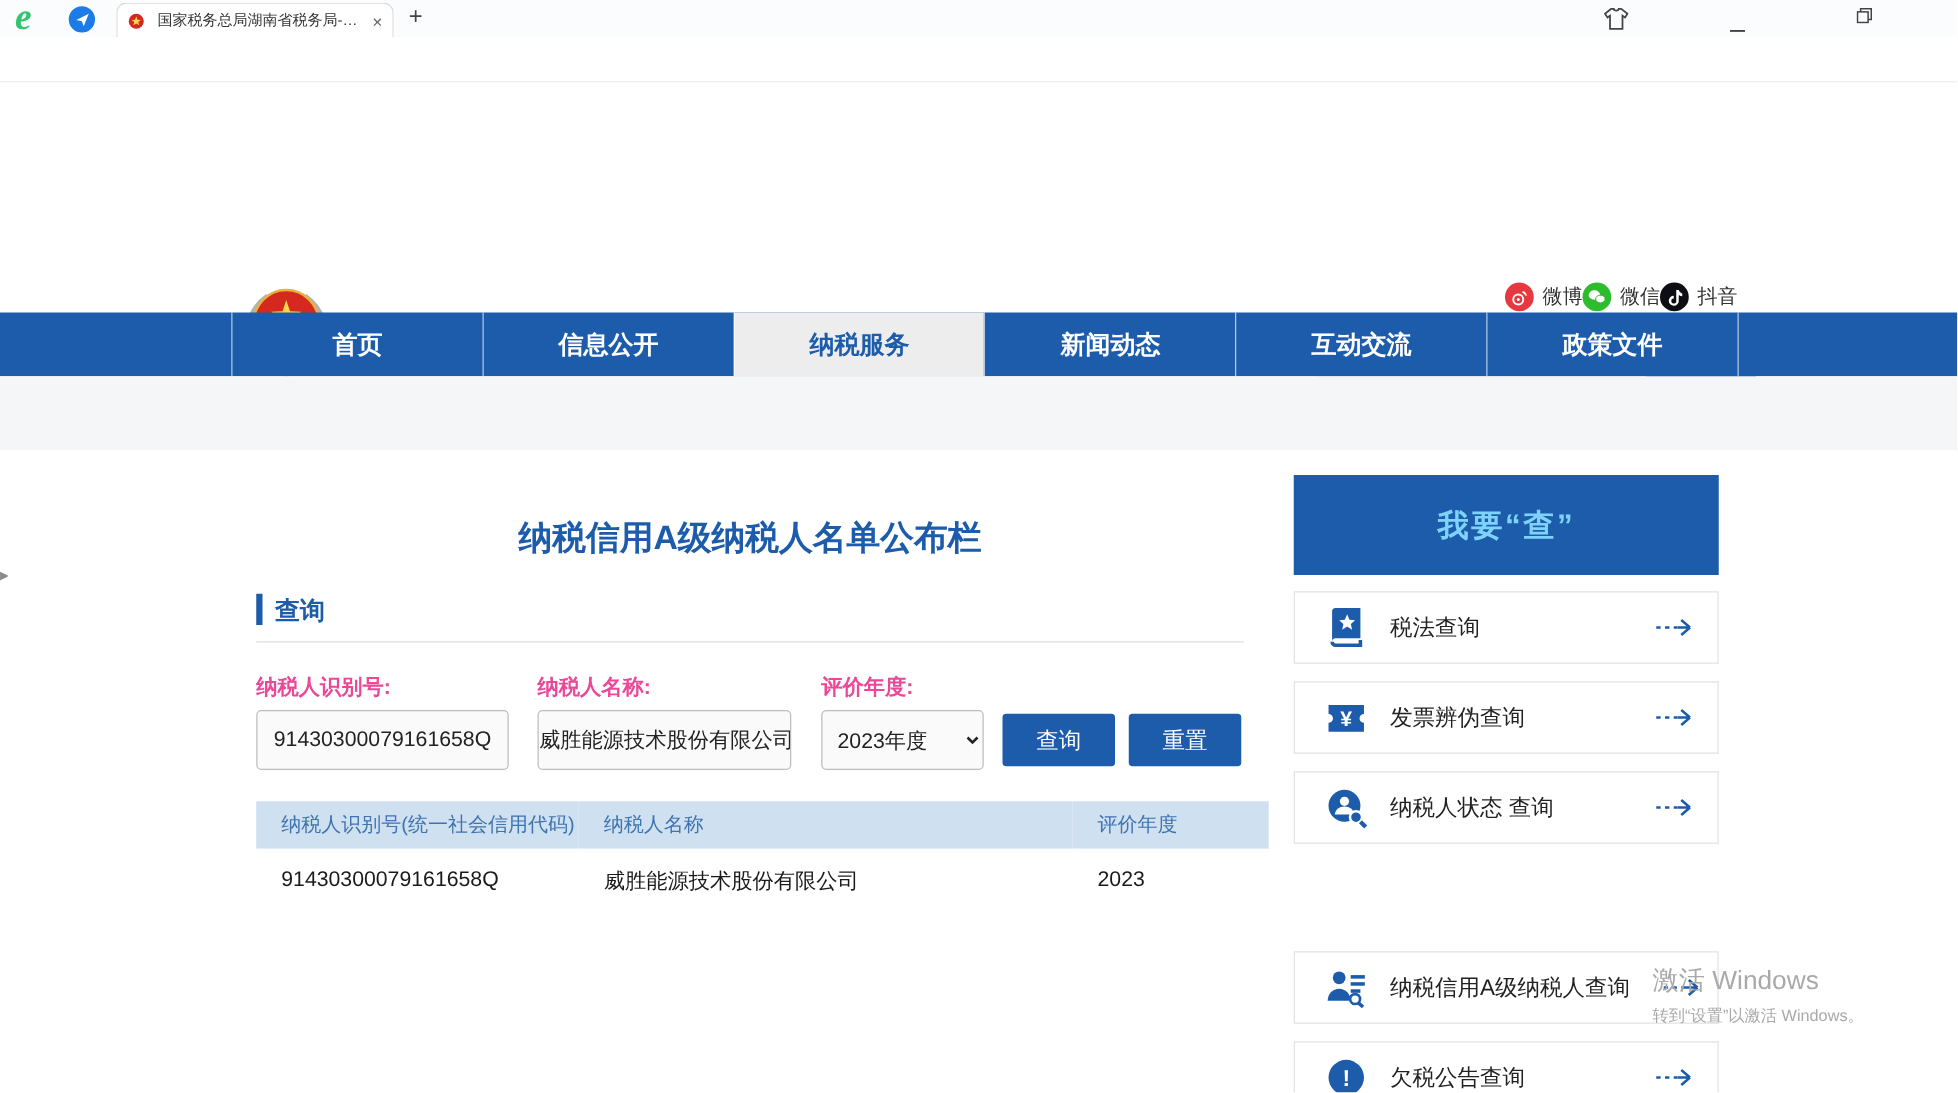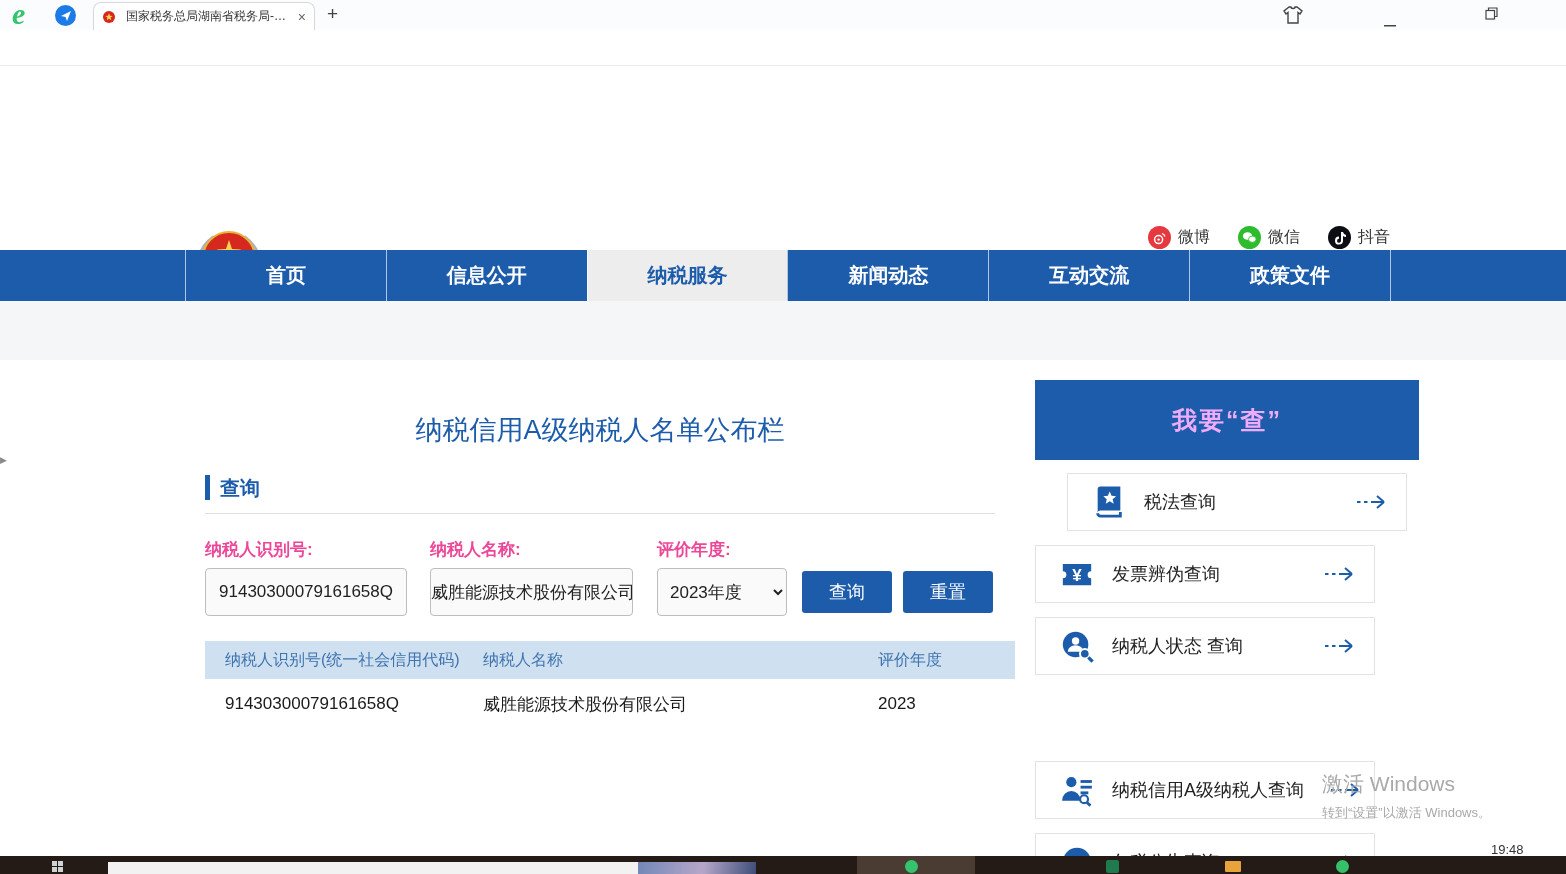--- a/index.html
+++ b/index.html
@@ -48,21 +48,21 @@
   .pipe { color:#9a9a9a; }
 
   
   .site-header { position:absolute; left:0; top:106px; width:1566px; height:144px; background:#fff; }
   .emblem { position:absolute; left:191px; top:116px; }
   .logo-caption { position:absolute; left:191px; top:204px; width:76px; text-align:center;
                   font:italic bold 15px "Liberation Serif", serif; color:#c40000; letter-spacing:1px; }
   .site-name { position:absolute; left:287px; top:142px; font-size:38px; font-weight:bold; color:#1a57a8; letter-spacing:1px; }
   .site-name-en { position:absolute; left:288px; top:196px; font-family:"Liberation Serif", serif;
                   font-size:19px; color:#1a57a8; }
-  .social { position:absolute; right:176px; top:120px; display:flex; gap:28px; align-items:center; }
+  .social { position:absolute; right:176px; top:120px; display:flex; align-items:center; }
   .social-item { display:flex; align-items:center; gap:7px; font-size:16px; color:#333; }
   .soc-ic { width:23px; height:23px; border-radius:50%; display:flex; align-items:center; justify-content:center; }
   .hsearch-input { position:absolute; left:1052px; top:162px; width:265px; height:34px; border:1px solid #c8c8c8;
                    font-size:15px; color:#333; padding-left:10px; background:#fff; }
   .hsearch-input::placeholder { color:#999; }
   .hsearch-btn { position:absolute; left:1317px; top:161px; width:88px; height:36px; background:#1d5cab; border:none;
                  color:#fff; font-size:17px; display:flex; align-items:center; justify-content:center; gap:5px; }
   .hotwords { position:absolute; left:1050px; top:209px; font-size:16px; color:#333; display:flex; gap:8px; white-space:nowrap; }
 
   
@@ -76,39 +76,39 @@
   
   .crumb-band { position:absolute; left:0; top:301px; width:1566px; height:59px; background:#f5f6f8; }
   .crumbs { position:absolute; left:200px; top:321px; display:flex; align-items:center; gap:9px; font-size:15px; }
   .crumb-link { color:#1d5cab; }
   .crumb-cur { color:#9b9b9b; }
   .crumb-sep { color:#b0b0b0; font-size:13px; }
 
   
   .content { position:absolute; left:0; top:360px; width:1566px; height:514px; background:#fff; }
   .page-title { position:absolute; left:185px; top:52px; width:830px; text-align:center;
-                font-size:27px; font-weight:normal; color:#1d5cab; }
+                font-size:27px; font-weight:bold; color:#1d5cab; }
   .sec-bar { position:absolute; left:205px; top:115px; width:5px; height:25px; background:#1d5cab; }
   .sec-title { position:absolute; left:220px; top:115px; font-size:20px; font-weight:bold; color:#1d5cab; }
   .sec-line { position:absolute; left:205px; top:153px; width:790px; height:1px; background:#e0e0e0; }
   .f-label { position:absolute; top:178px; font-size:17px; font-weight:bold; color:#ec4899; }
   .q-input { position:absolute; top:208px; height:48px; border:1px solid #bdbdbd; border-radius:4px;
              background:#fafafa; font-size:17px; color:#222; text-align:center; }
   .q-select { position:absolute; top:208px; height:48px; border:1px solid #bdbdbd; border-radius:4px;
               background:#fafafa; font-size:17px; color:#222; padding:0 8px; }
   .q-btn { position:absolute; top:211px; width:90px; height:42px; background:#1d5cab; border:none; border-radius:3px;
            color:#fff; font-size:18px; }
   .rtable { position:absolute; left:205px; top:281px; width:810px; border-collapse:collapse; table-layout:fixed; }
   .rtable th { background:#cfe0f1; color:#3f74ae; font-weight:normal; font-size:16px; text-align:left;
                height:38px; padding-left:20px; }
   .rtable td { font-size:17px; color:#1a1a1a; height:50px; padding-left:20px; background:#fff; }
 
   
   .sidebar { position:absolute; left:1035px; top:380px; width:340px; }
-  .sb-head { width:384px; height:80px; background:#1d5cab; color:#f0abfc; font-size:25px; font-weight:bold;
+  .sb-head { width:340px; height:80px; background:#1d5cab; color:#7dd3fc; font-size:25px; font-weight:bold;
              display:flex; align-items:center; justify-content:center; letter-spacing:2px; }
   .sb-item { position:absolute; left:0; width:340px; height:58px; background:#fff; border:1px solid #e2e2e2;
              display:flex; align-items:center; padding-left:24px; }
   .sb-label { margin-left:18px; font-size:18px; color:#222; white-space:nowrap; }
   .sb-arrow { margin-left:auto; margin-right:20px; flex-shrink:0; }
 
   
   .watermark { position:absolute; left:1322px; top:770px; color:#a9a9a9; z-index:40; pointer-events:none; }
   .wm1 { font-size:21px; }
   .wm2 { font-size:13px; margin-top:6px; }
@@ -389,21 +389,21 @@
         <td>威胜能源技术股份有限公司</td>
         <td>2023</td>
       </tr>
     </tbody>
       </table>
   </div>
 
   <div class="sidebar">
     <div class="sb-head">我要“查”</div>
 
-    <div class="sb-item" style="top:93px;margin-left:32px;">
+    <div class="sb-item" style="top:93px;">
       <svg width="34" height="34" viewBox="0 0 24 24">
         <path d="M4 3 a2 2 0 0 1 2 -2 h14 v17 H6 a2 2 0 0 0 -2 2 Z" fill="#1d5cab"></path>
         <path d="M4 20 a2 2 0 0 0 2 2 h14 v-3" fill="none" stroke="#1d5cab" stroke-width="2"></path>
         <path d="M12.5 4.5 L13.8 7.6 L17 7.9 L14.6 10 L15.3 13.2 L12.5 11.5 L9.7 13.2 L10.4 10 L8 7.9 L11.2 7.6 Z" fill="#fff"></path>
       </svg>
       <span class="sb-label">税法查询</span>
       <svg class="sb-arrow" width="30" height="16" viewBox="0 0 30 16">
           <path d="M1 8 H18" stroke="#1d5cab" stroke-width="2" stroke-dasharray="3.5,3.5"></path>
           <path d="M18 8 H28 M28 8 L21 2 M28 8 L21 14" fill="none" stroke="#1d5cab" stroke-width="2"></path>
         </svg>
@@ -467,32 +467,14 @@
     </div>
   </div>
 
   <div class="watermark">
     <div class="wm1">激活 Windows</div>
     <div class="wm2">转到“设置”以激活 Windows。</div>
   </div>
 
   <div class="edge-expander">▶</div>
 
-  <div class="taskbar">
-    <div class="tk-clock">19:48</div>
-    <div class="tk-start">
-        <span></span>
-        <span></span>
-        <span></span>
-        <span></span>
-      </div>
-    <div class="tk-search">
-      <div class="tk-img"></div>
-    </div>
-    <div class="tk-tile">
-      <div class="tk-dot" style="left:48px; background:#35c46e;"></div>
-    </div>
-    <div class="tk-dot" style="left:1106px; background:#1f7a4d; border-radius:2px;"></div>
-    <div class="tk-folder"></div>
-    <div class="tk-dot" style="left:1336px; background:#35c06a;"></div>
-  </div>
 
 </div>
 
 </body></html>

